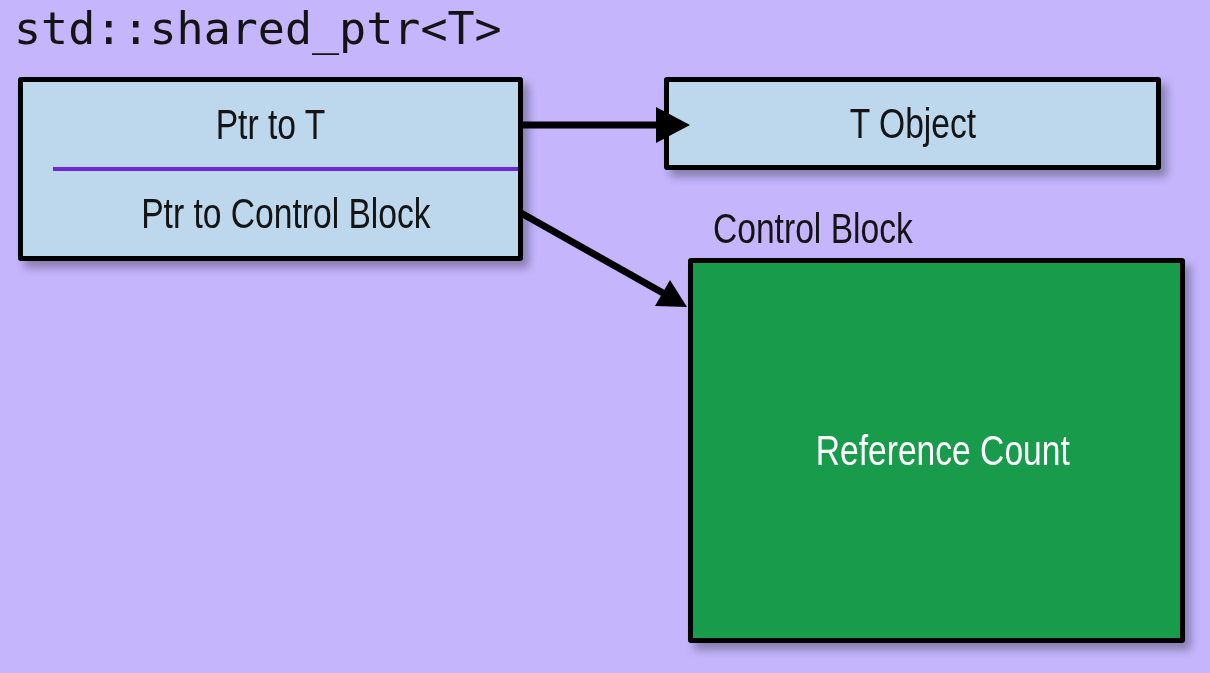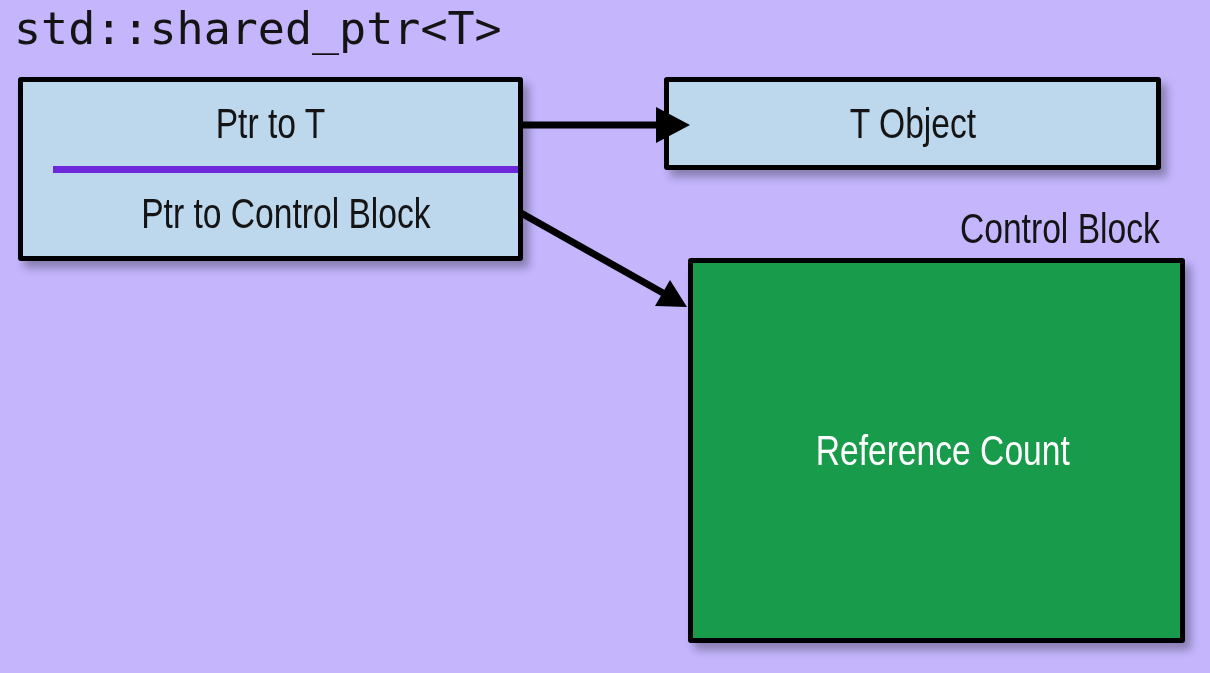--- a/index.html
+++ b/index.html
@@ -26,33 +26,33 @@
   }
   .blue{background:#bdd7ec;text-align:right;}
   .green{background:#189b4a;}
   .left-box{left:18px;top:77px;width:505px;height:184px;}
   .t-object-box{left:664px;top:77px;width:497px;height:93px;align-items:center;justify-content:center;}
   .control-block-box{left:688px;top:258px;width:497px;height:385px;padding-left:13px;}
   .cell{
     flex:1;display:flex;align-items:center;justify-content:center;
     flex-direction:column;
   }
-  .cell + .cell{border-top:7px solid #6d28d9;margin-left:30px;}
+  .cell + .cell{border-top:4px solid #6d28d9;margin-left:30px;}
   .cell-tall{flex:2.32;}
   .label{
     display:inline-block;
     font-size:42px;font-weight:400;color:#141414;
     transform:scaleX(0.80);transform-origin:center center;
     white-space:nowrap;line-height:1.0;
   }
   .label-light{color:#ffffff;}
   .line{display:block;text-align:center;line-height:47px;}
   .caption{
     position:absolute;left:688px;top:204px;width:497px;height:50px;
-    display:flex;align-items:center;justify-content:flex-end;
+    display:flex;align-items:center;justify-content:flex-start;
   }
   .arrows{position:absolute;left:0;top:0;width:1210px;height:673px;pointer-events:none;}
 </style>
 </head>
 <body>
 
 <div class="canvas">
 
   <div class="title">std::shared_ptr&lt;T&gt;</div>
 

